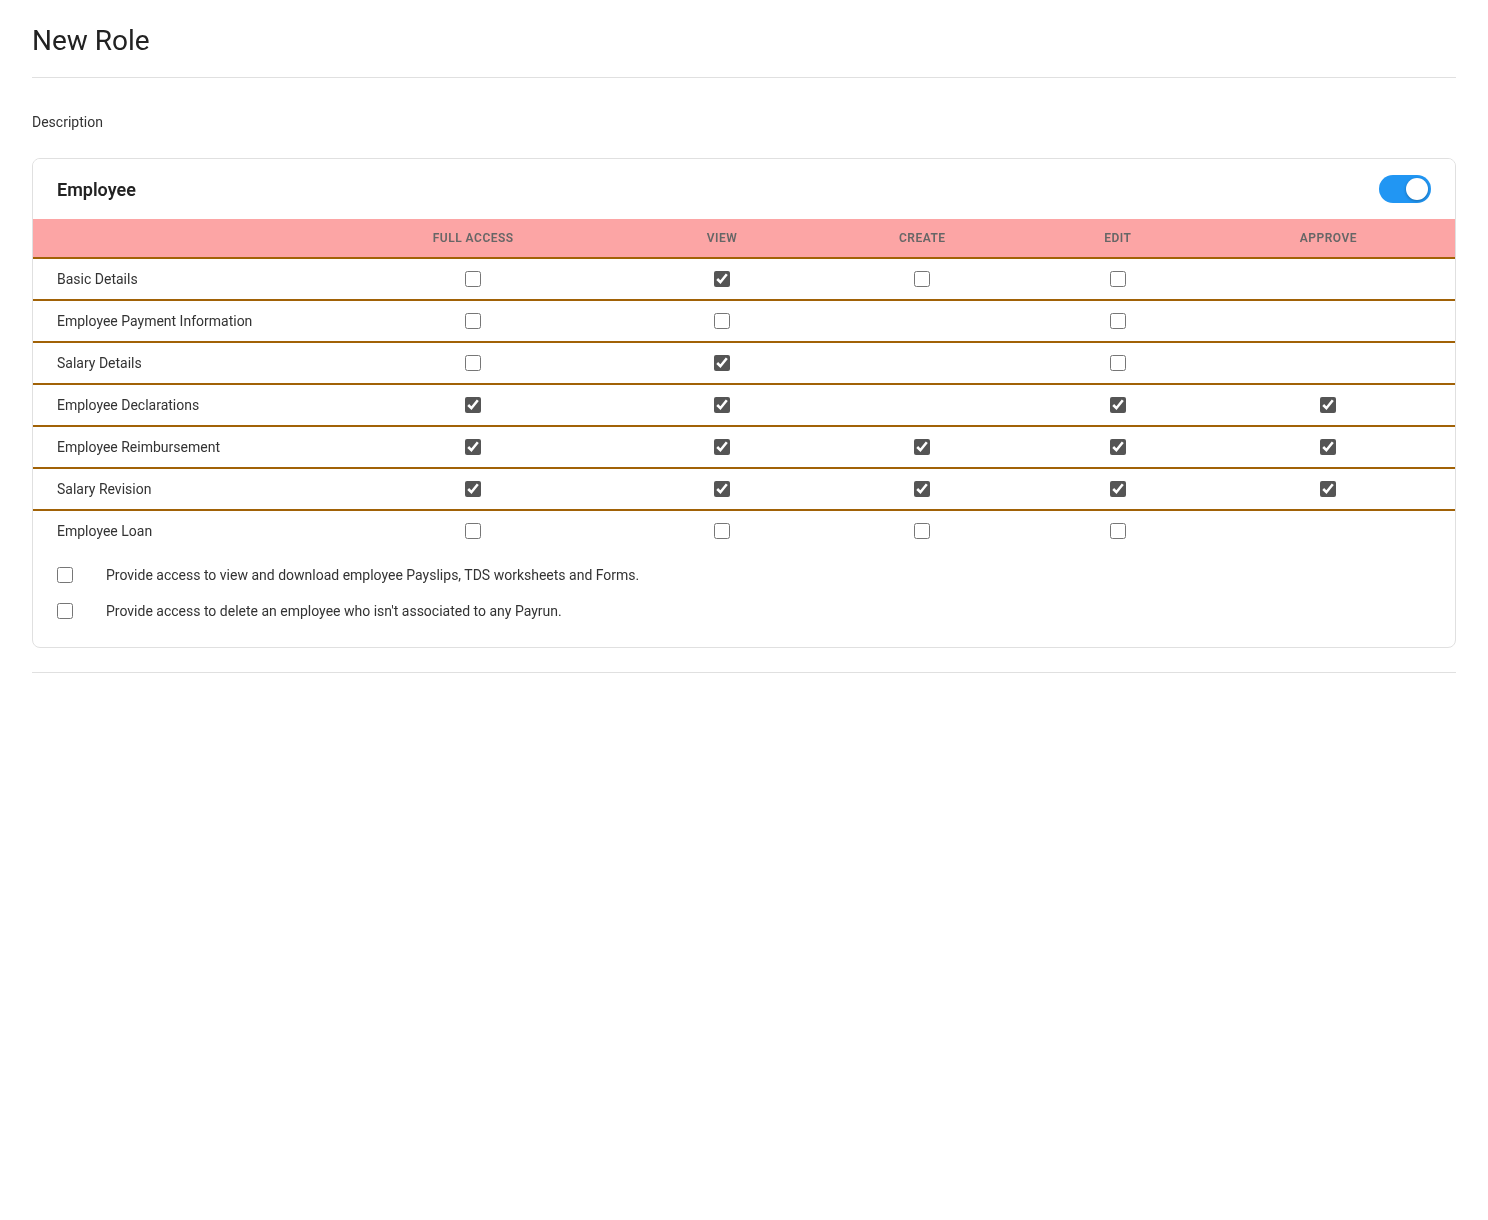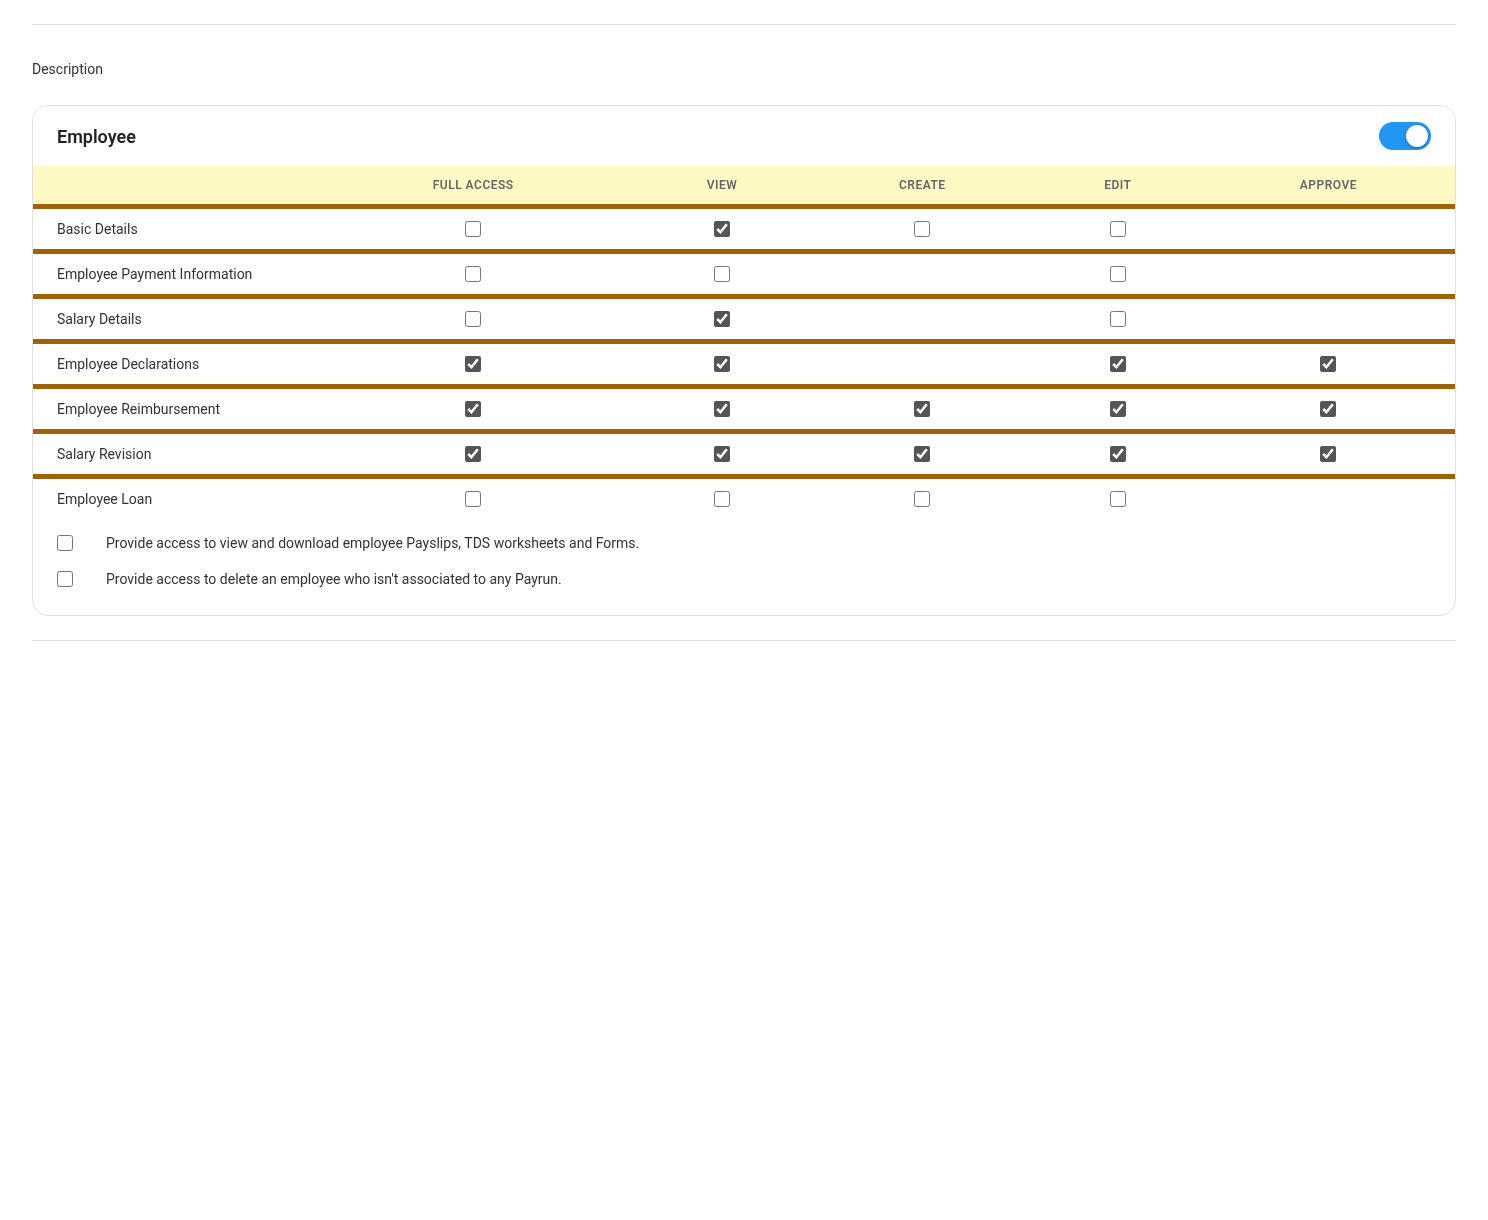--- a/index.html
+++ b/index.html
@@ -61,21 +61,21 @@
       border-radius: 4px;
       font-size: 14px;
       color: #333;
       resize: vertical;
       outline: none;
     }
 
     
     .permissions-card {
       border: 1px solid #e0e0e0;
-      border-radius: 16px;
+      border-radius: 8px;
       overflow: hidden;
       margin-bottom: 24px;
     }
     .permissions-header {
       display: flex;
       align-items: center;
       justify-content: space-between;
       padding: 16px 24px;
       background: #fff;
     }
@@ -116,39 +116,39 @@
       transition: 0.3s;
       box-shadow: 0 1px 3px rgba(0,0,0,0.3);
     }
 
     
     .permissions-table {
       width: 100%;
       border-collapse: collapse;
     }
     .permissions-table thead tr {
-      background: #fef9c3;
+      background: #fca5a5;
     }
     .permissions-table th {
       padding: 12px 16px;
       font-size: 12px;
       font-weight: 600;
       color: #666;
       text-align: center;
       letter-spacing: 0.5px;
       text-transform: uppercase;
     }
     .permissions-table th:first-child {
       text-align: left;
       width: 280px;
     }
     .permissions-table td {
       padding: 12px 16px;
       text-align: center;
-      border-top: 5px solid #a16207;
+      border-top: 2px solid #a16207;
     }
     .permissions-table td:first-child {
       text-align: left;
       font-size: 14px;
       color: #333;
       padding-left: 24px;
     }
 
     
     .cb-wrapper {
@@ -187,20 +187,21 @@
       border: none;
       border-top: 1px solid #e0e0e0;
       margin-top: 8px;
     }
   </style>
 </head>
 <body>
 
 <div class="page-container">
 
+  <h1 class="page-title">New Role</h1>
   <hr class="divider">
 
   <div class="form-section">
 
 
     <div class="form-row">
       <label class="form-label">Description</label>
     </div>
   </div>
 

